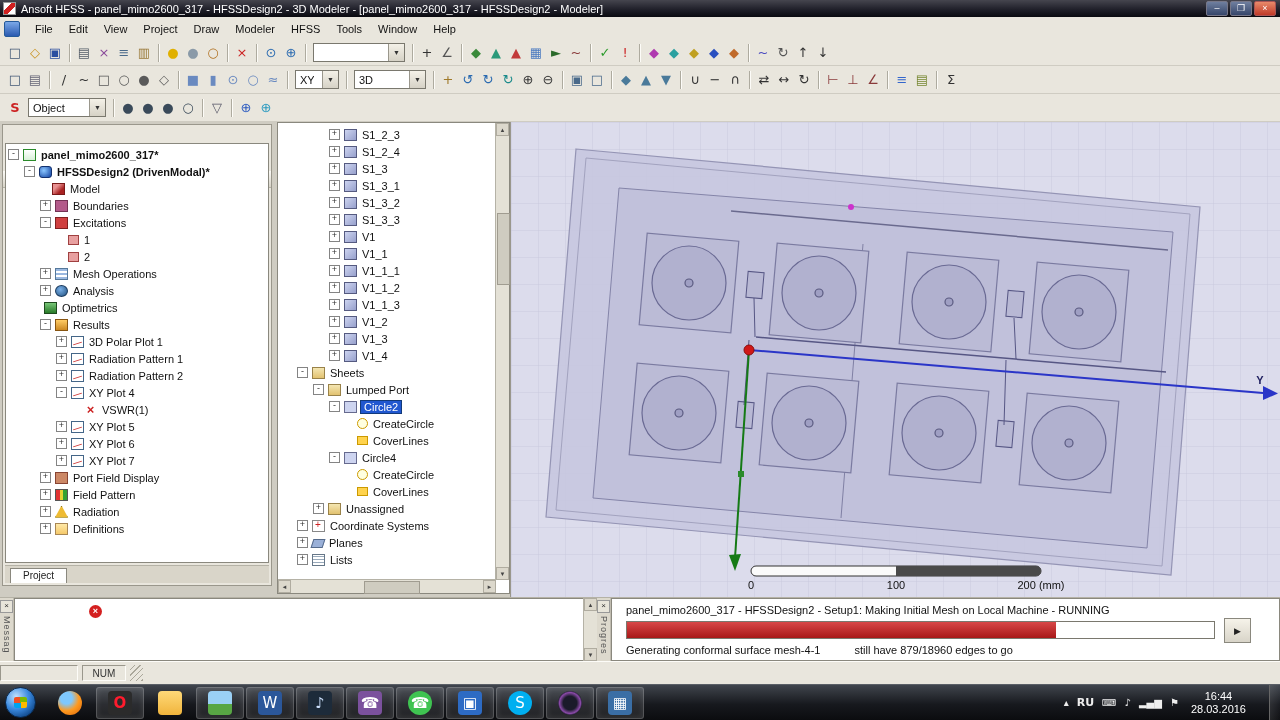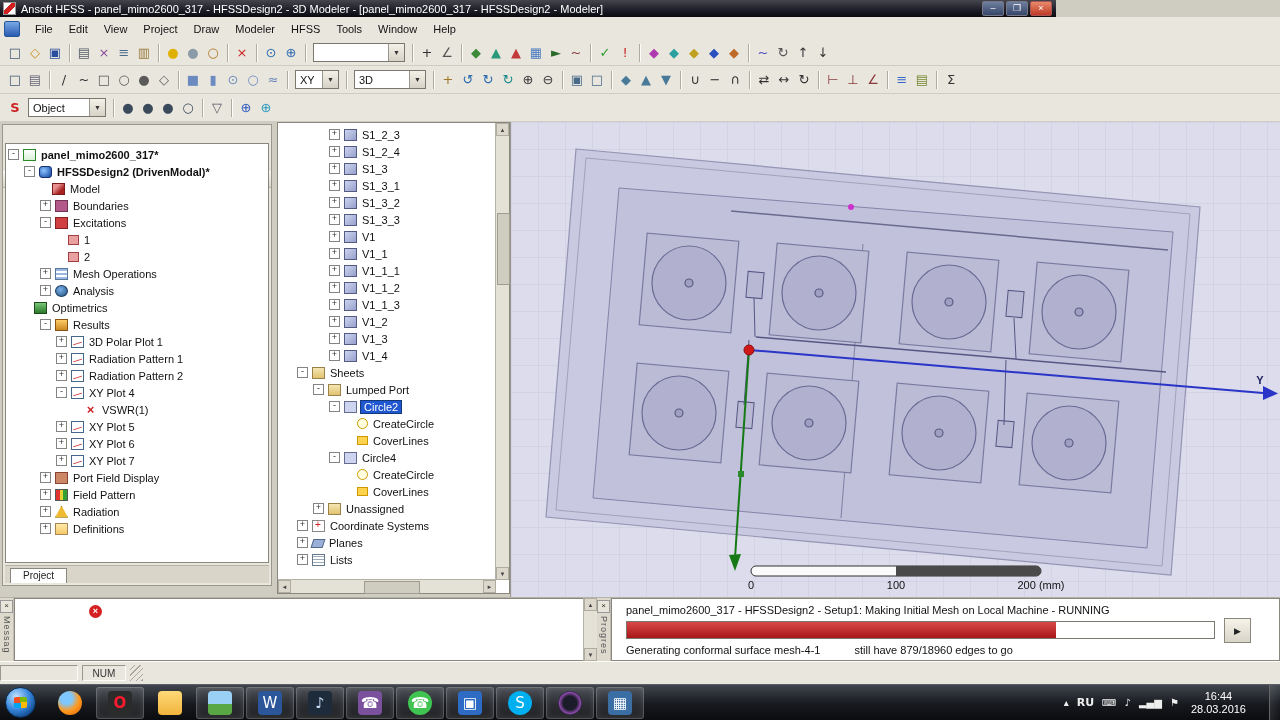--- a/index.html
+++ b/index.html
@@ -1,19 +1,19 @@
 <!DOCTYPE html>
 <html><head>
 <meta charset="utf-8">
 <style>
   html,body{margin:0;padding:0;background:#000;}
   #screen{position:relative;width:1280px;height:720px;overflow:hidden;
     font-family:"Liberation Sans",sans-serif;background:#cfccc2;-webkit-font-smoothing:antialiased;}
   
-  #titlebar{position:absolute;left:0;top:0;width:1056px;height:17px;
+  #titlebar{position:absolute;left:0;top:0;width:1280px;height:17px;
     background:linear-gradient(#45454e,#20202a 55%,#0a0a10);display:flex;align-items:center;
     color:#fff;font-size:11px;}
   .app-icon{width:11px;height:11px;margin:0 5px 0 3px;flex:none;border:1px solid #999;
     background:linear-gradient(135deg,#fff 35%,#d02020 35%,#d02020 65%,#fff 65%);}
   #title-text{flex:1;white-space:nowrap;overflow:hidden;}
   #win-buttons{display:flex;gap:2px;margin-right:4px;}
   .win-btn{width:20px;height:13px;display:flex;align-items:center;justify-content:center;
     font-size:9px;line-height:9px;color:#fff;border:1px solid #778;
     background:linear-gradient(#6f7f9f,#36466a);border-radius:2px;}
   .win-btn.close{background:linear-gradient(#e88a6a,#bf3a28);border-color:#a55;}
@@ -367,21 +367,21 @@
           <div class="tree-row" style="padding-left: 34px;">
             <span class="expand-box">+</span>
             <span class="ticon i-mesh"></span>
             <span class="tlabel">Mesh Operations</span>
           </div>
           <div class="tree-row" style="padding-left: 34px;">
             <span class="expand-box">+</span>
             <span class="ticon i-analysis"></span>
             <span class="tlabel">Analysis</span>
           </div>
-          <div class="tree-row" style="padding-left: 16px;">
+          <div class="tree-row" style="padding-left: 26px;">
             <span class="expand-spacer"></span>
             <span class="ticon i-optimetrics"></span>
             <span class="tlabel">Optimetrics</span>
           </div>
           <div class="tree-row" style="padding-left: 34px;">
             <span class="expand-box">-</span>
             <span class="ticon i-results"></span>
             <span class="tlabel">Results</span>
           </div>
           <div class="tree-row" style="padding-left: 50px;">

